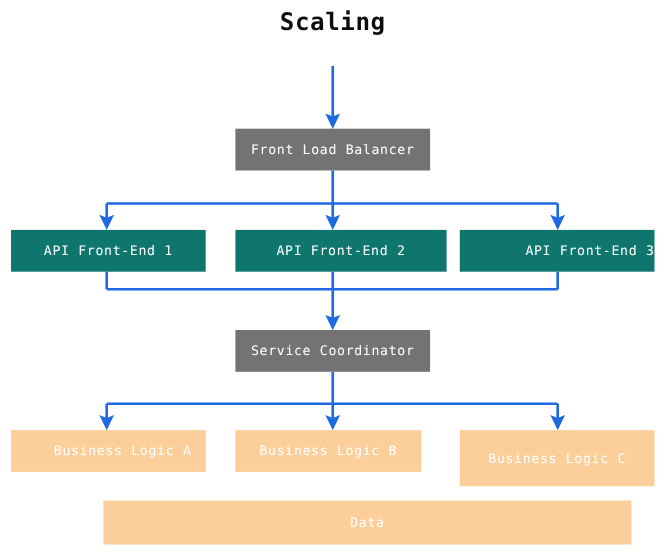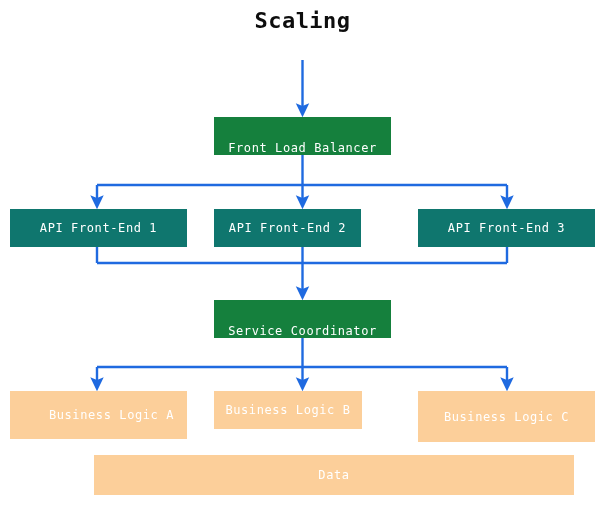--- a/index.html
+++ b/index.html
@@ -32,21 +32,21 @@
     align-items: center;
     justify-content: center;
     box-sizing: border-box;
     color: #ffffff;
     font-family: "DejaVu Sans Mono", "Liberation Mono", monospace;
     font-size: 12px;
     letter-spacing: 0.6px;
     white-space: nowrap;
     z-index: 2;
   }
-  .node-gray   { background: #15803d; align-items: flex-end; }
+  .node-gray   { background: #737373; }
   .node-cyan   { background: #0f766e; }
   .node-orange { background: #fccf9a; }
 
   #diagram-title {
     position: absolute;
     left: 0;
     top: 8px;
     width: 605px;
     text-align: center;
     font-family: "DejaVu Sans Mono", "Liberation Mono", monospace;
@@ -96,37 +96,37 @@
   </svg>
 
   <div class="node node-gray" style="left:214px; top:117px; width:177px; height:38px;">
     <span>Front Load Balancer</span>
   </div>
 
   <div class="node node-cyan" style="left:10px; top:209px; width:177px; height:38px;">
     <span>API Front-End 1</span>
   </div>
 
-  <div class="node node-cyan" style="left:214px; top:209px; width:147px; height:38px;">
+  <div class="node node-cyan" style="left:214px; top:209px; width:192px; height:38px;">
     <span>API Front-End 2</span>
   </div>
 
-  <div class="node node-cyan" style="left:418px; top:209px; width:177px; height:38px;">
+  <div class="node node-cyan" style="left:418px; top:209px; width:177px; height:38px;justify-content:flex-end;">
     <span>API Front-End 3</span>
   </div>
 
   <div class="node node-gray" style="left:214px; top:300px; width:177px; height:38px;">
     <span>Service Coordinator</span>
   </div>
 
-  <div class="node node-orange" style="left:10px; top:391px; width:177px; height:48px;padding-left:26px;">
+  <div class="node node-orange" style="left:10px; top:391px; width:177px; height:38px;padding-left:26px;">
     <span>Business Logic A</span>
   </div>
 
-  <div class="node node-orange" style="left:214px; top:391px; width:148px; height:38px;">
+  <div class="node node-orange" style="left:214px; top:391px; width:169px; height:38px;">
     <span>Business Logic B</span>
   </div>
 
   <div class="node node-orange" style="left:418px; top:391px; width:177px; height:51px;">
     <span>Business Logic C</span>
   </div>
 
   <div class="node node-orange" style="left:94px; top:455px; width:480px; height:40px;">
     <span>Data</span>
   </div>

